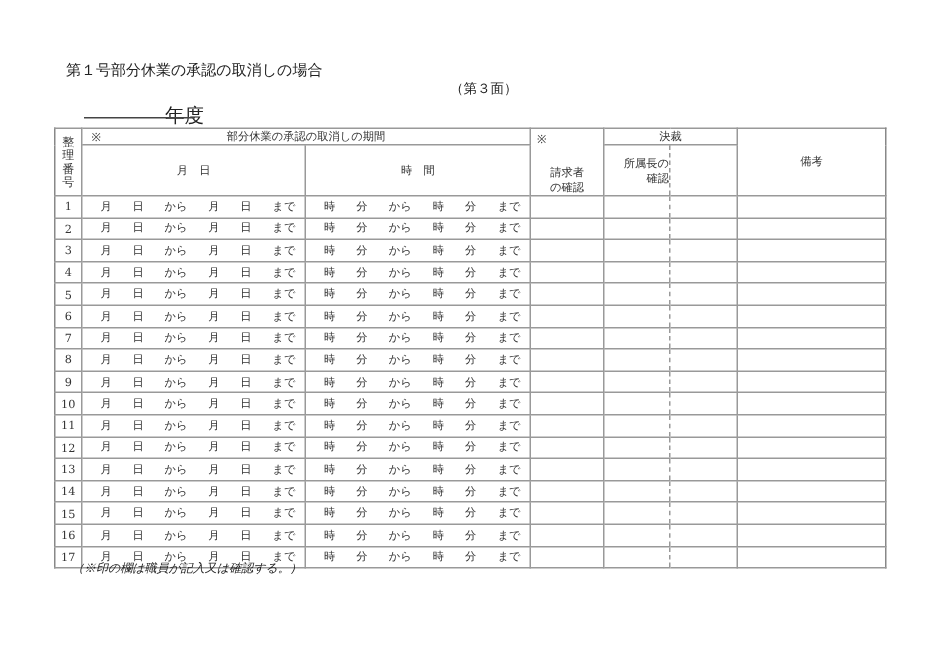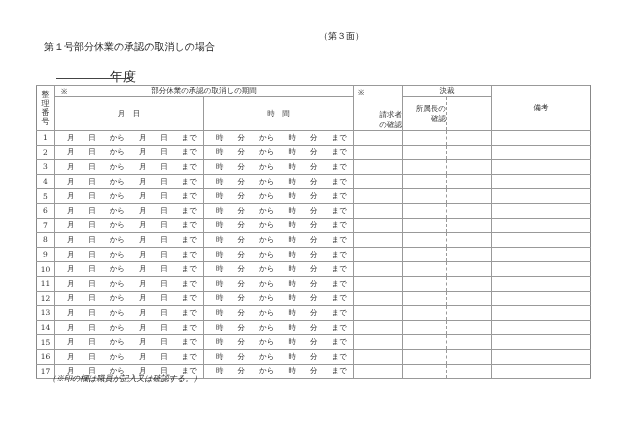--- a/index.html
+++ b/index.html
@@ -1,19 +1,19 @@
 <!DOCTYPE html>
 <html><head>
 <meta charset="utf-8">
 <style>
   html, body { margin:0; padding:0; background:#ffffff; }
   body { width:630px; height:439px; position:relative; overflow:hidden;
          font-family:"DejaVu Serif", serif; color:#222; }
   .abs { position:absolute; }
-  .page-no { left:300px; top:30px; font-size:9px;margin-left:19px; }
+  .page-no { left:300px; top:53px; font-size:9px; }
   .title { left:44px; top:40px; font-size:10px; }
   .year-line { left:56px; top:78px; width:74px; border-bottom:1px solid #444; height:0; }
   .year { left:110px; top:68px; font-size:13px; }
   table.form { position:absolute; left:36px; top:85px; width:554px; border-collapse:collapse;
                table-layout:fixed; font-size:7.5px; }
   table.form td { border:1px solid #999; padding:0; text-align:center; vertical-align:middle;
                   color:#333; overflow:hidden; white-space:nowrap; }
   table.form td.outer-l { border-left:1.5px solid #888; }
   table.form td.outer-r { border-right:1.5px solid #888; }
   .hdr-top td { height:9px; }
@@ -51,21 +51,21 @@
       <div>理</div>
       <div>番</div>
       <div>号</div>
     </td>
     <td colspan="2" style="position:relative;">
       <span style="position:absolute;left:6px;top:0;">※</span>
       <span>部分休業の承認の取消しの期間</span>
     </td>
     <td rowspan="2" style="position:relative; vertical-align:middle;">
       <span style="position:absolute;left:4px;top:1px;">※</span>
-      <div style="margin-top:24px;line-height:10px;text-align:right;">
+      <div style="margin-top:24px;line-height:10px;">
         <div>請求者</div>
         <div>の確認</div>
       </div>
     </td>
     <td colspan="2">決裁</td>
     <td class="outer-r" rowspan="2">備考</td>
   </tr>
   <tr class="hdr-sub">
     <td>月　日</td>
     <td>時　間</td>

